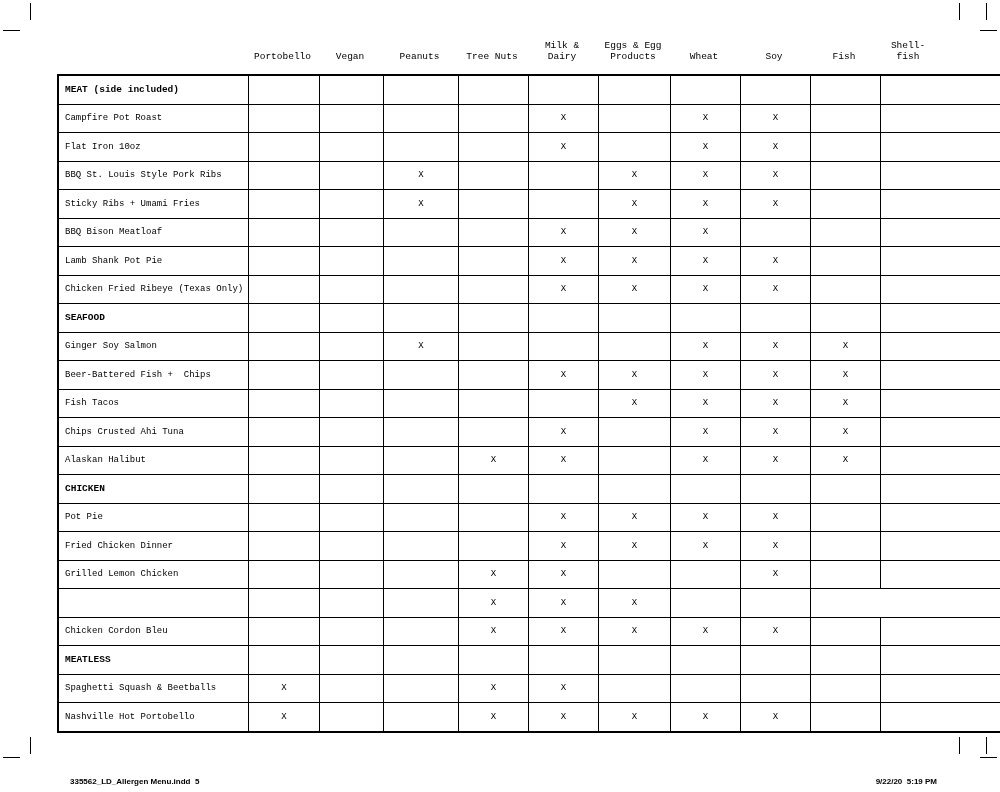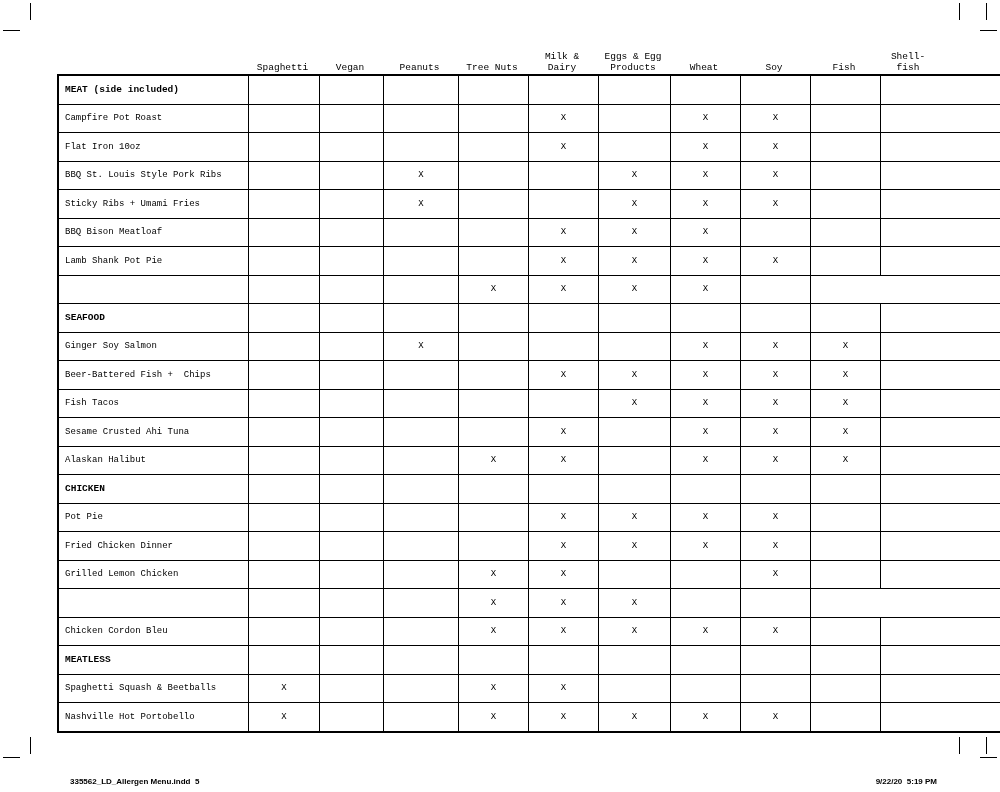--- a/index.html
+++ b/index.html
@@ -16,21 +16,21 @@
 
   
   :root{--cols:190px 71px 64px 75px 70px 70px 72px 70px 70px 70px auto;}
   .header-row{
     position:absolute;left:57px;top:36px;width:880px;height:38px;
     display:grid;grid-template-columns:var(--cols);
   }
   .col-head{
     display:flex;align-items:flex-end;justify-content:center;
     text-align:center;white-space:pre-line;
-    font-size:9.5px;line-height:11px;padding-bottom:1px;
+    font-size:9.5px;line-height:11px;padding-bottom:12px;
   }
   
   .table-wrap{
     position:absolute;left:57px;top:74px;width:948px;
     border:2px solid #000;box-sizing:border-box;background:#fff;
   }
   .t-row{
     display:grid;grid-template-columns:var(--cols);
     border-bottom:1px solid #000;height:27.5px;
   }
@@ -65,21 +65,21 @@
 <div class="crop v" style="left:30px;top:737px;"></div>
 <div class="crop h" style="left:3px;top:757px;"></div>
 
 <div class="crop v" style="right:40px;top:737px;"></div>
 <div class="crop v" style="right:13px;top:737px;"></div>
 <div class="crop h" style="right:3px;top:757px;"></div>
 
 <div class="header-row">
   <div class="col-head"></div>
 
-<div class="col-head">Spaghetti</div>
+<div class="col-head">Portobello</div>
     <div class="col-head">Vegan</div>
     <div class="col-head">Peanuts</div>
     <div class="col-head">Tree Nuts</div>
     <div class="col-head">Milk &amp;
 Dairy</div>
     <div class="col-head">Eggs &amp; Egg
 Products</div>
     <div class="col-head">Wheat</div>
     <div class="col-head">Soy</div>
     <div class="col-head">Fish</div>
@@ -174,20 +174,21 @@
       <div class="cell mark"></div>
       <div class="cell mark"></div>
       <div class="cell mark">X</div>
       <div class="cell mark">X</div>
       <div class="cell mark">X</div>
       <div class="cell mark">X</div>
       <div class="cell mark"></div>
       <div class="cell mark"></div>
     </div>
     <div class="t-row">
+      <div class="cell name">Chicken Fried Ribeye (Texas Only)</div>
       <div class="cell mark"></div>
       <div class="cell mark"></div>
       <div class="cell mark"></div>
       <div class="cell mark"></div>
       <div class="cell mark">X</div>
       <div class="cell mark">X</div>
       <div class="cell mark">X</div>
       <div class="cell mark">X</div>
       <div class="cell mark"></div>
       <div class="cell mark"></div>
@@ -238,21 +239,21 @@
       <div class="cell mark"></div>
       <div class="cell mark"></div>
       <div class="cell mark"></div>
       <div class="cell mark">X</div>
       <div class="cell mark">X</div>
       <div class="cell mark">X</div>
       <div class="cell mark">X</div>
       <div class="cell mark"></div>
     </div>
     <div class="t-row">
-      <div class="cell name">Sesame Crusted Ahi Tuna</div>
+      <div class="cell name">Chips Crusted Ahi Tuna</div>
       <div class="cell mark"></div>
       <div class="cell mark"></div>
       <div class="cell mark"></div>
       <div class="cell mark"></div>
       <div class="cell mark">X</div>
       <div class="cell mark"></div>
       <div class="cell mark">X</div>
       <div class="cell mark">X</div>
       <div class="cell mark">X</div>
       <div class="cell mark"></div>

